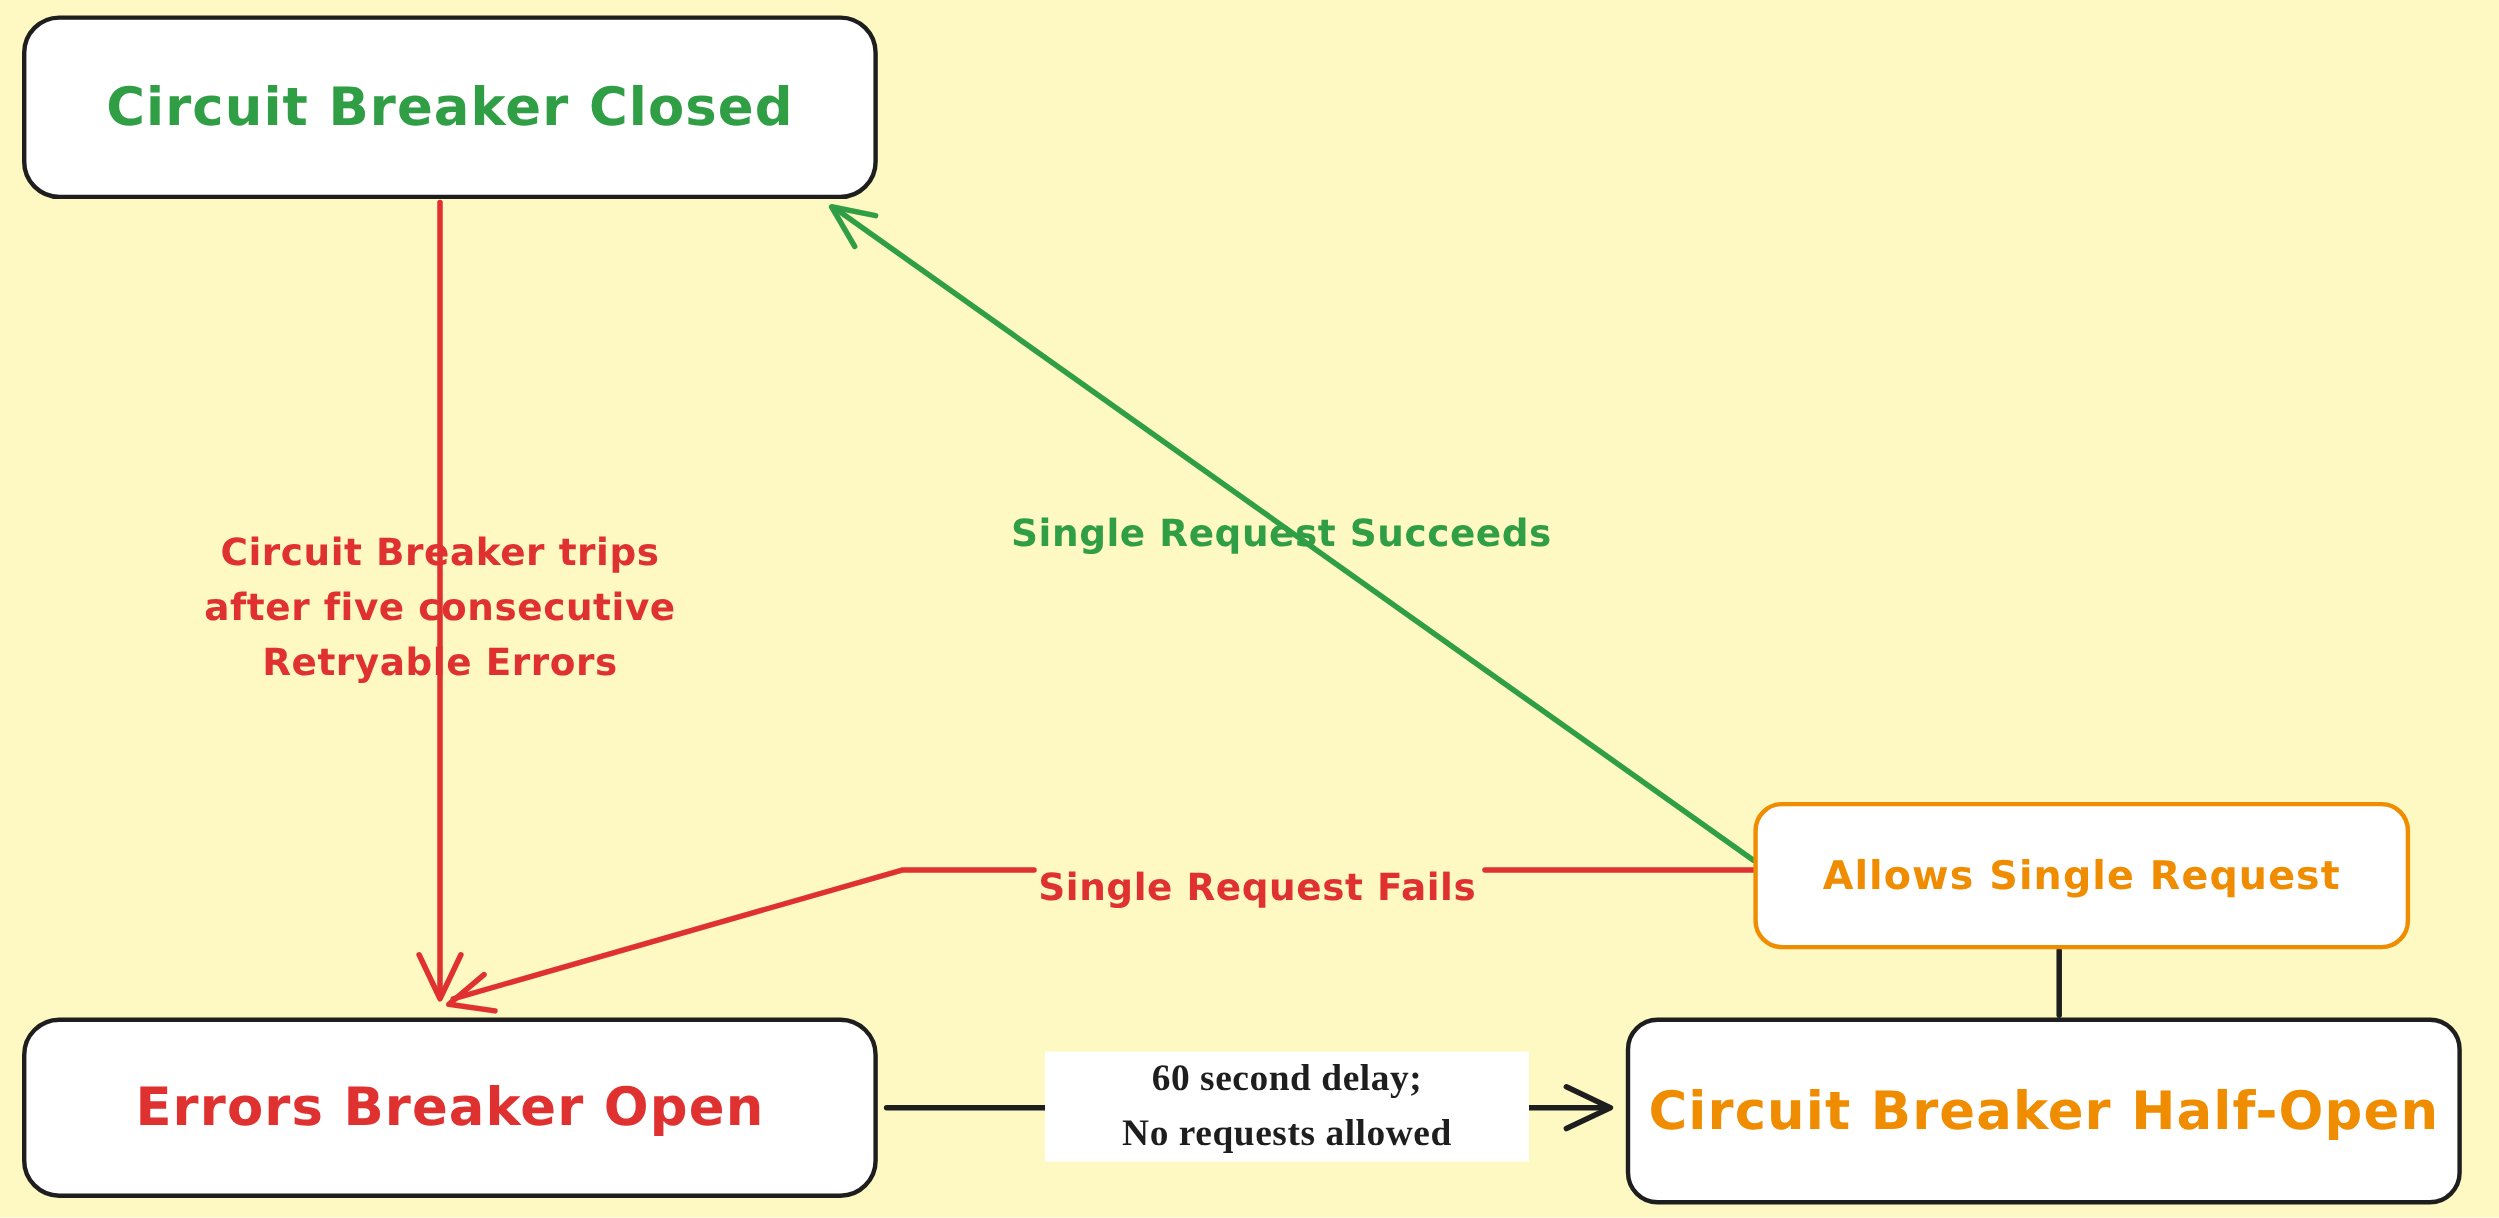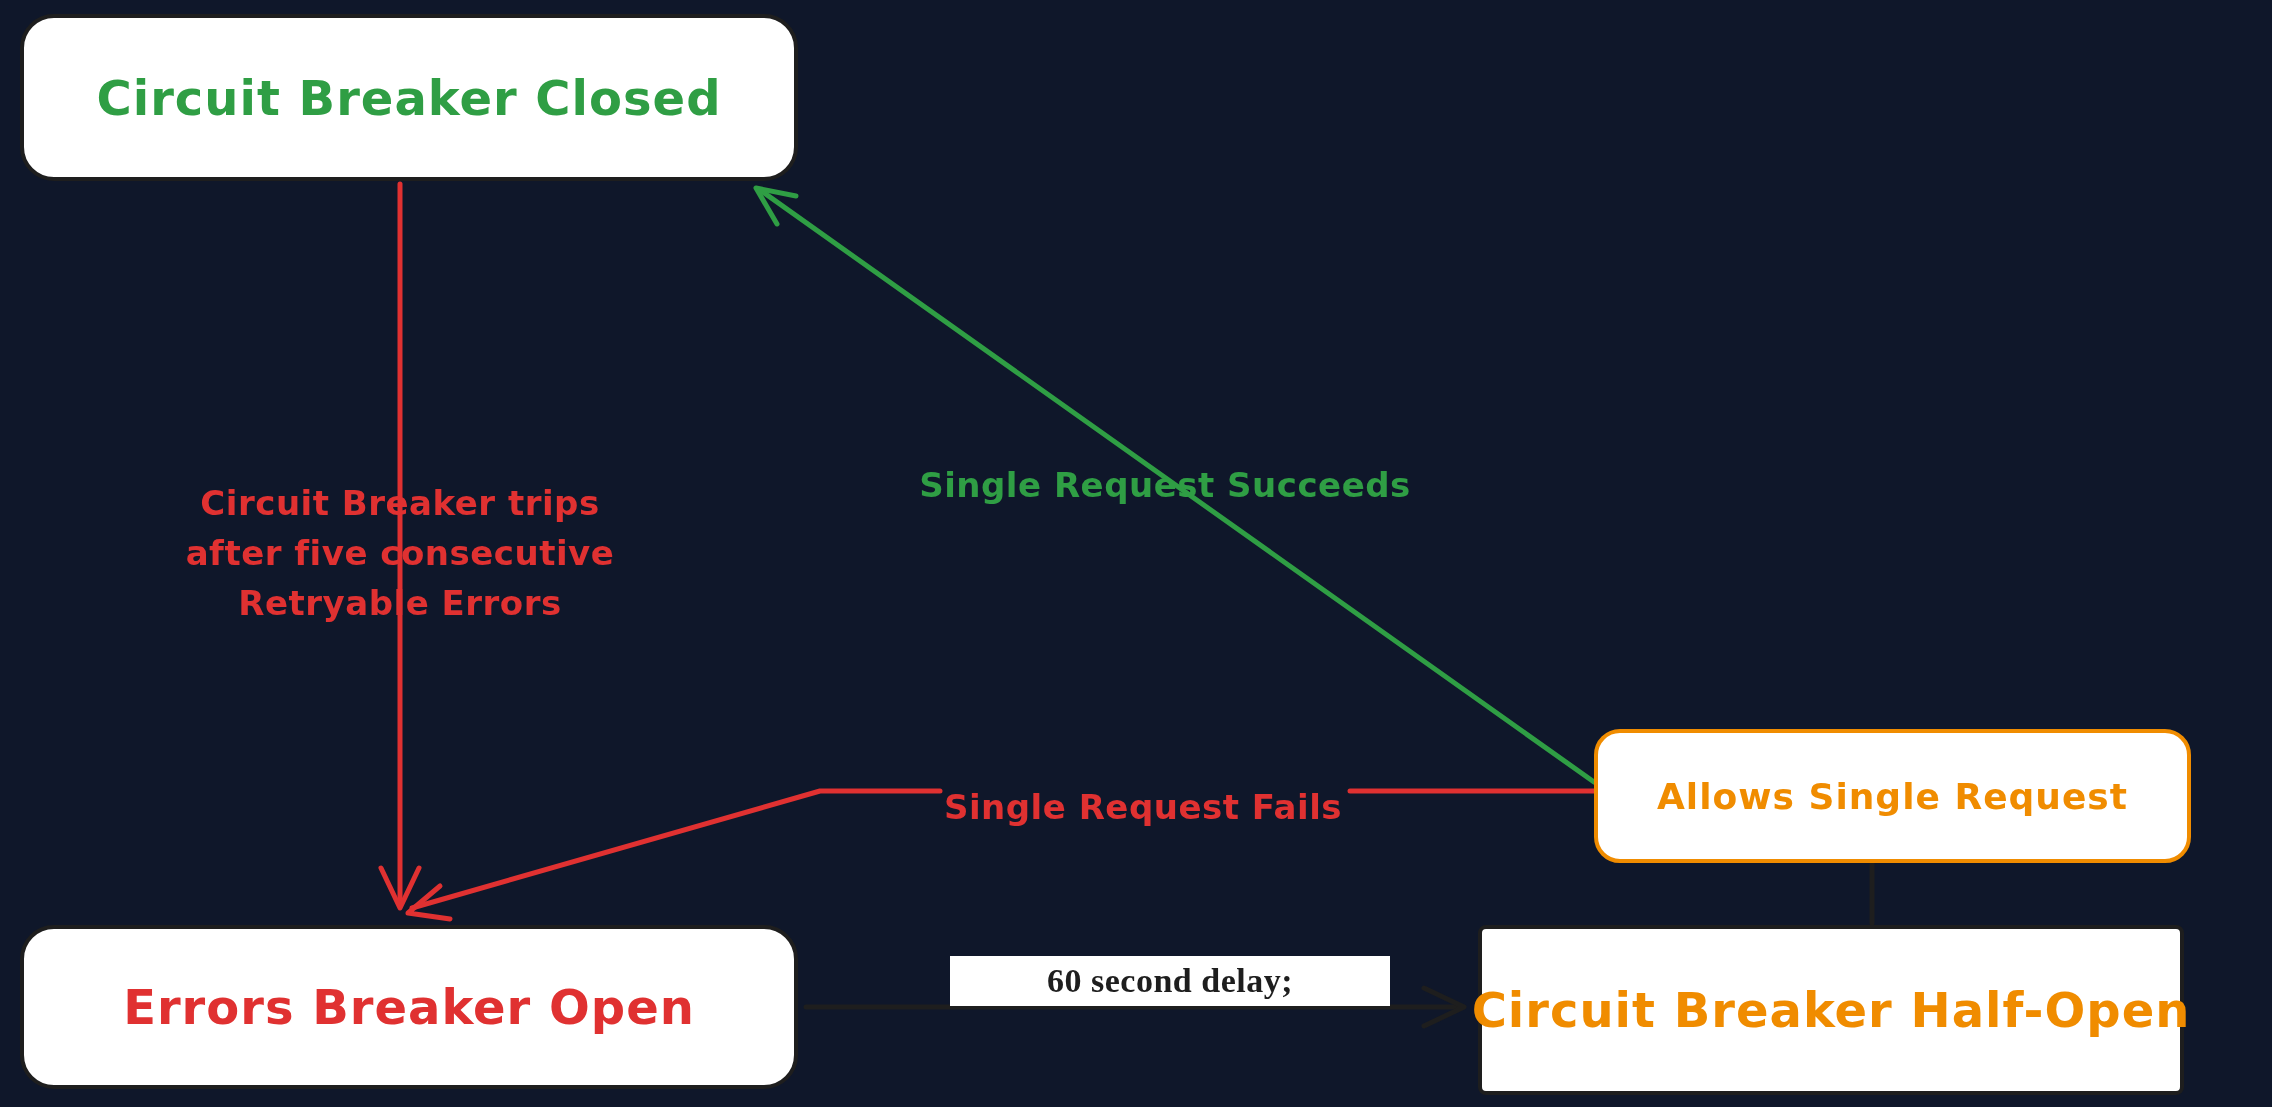--- a/index.html
+++ b/index.html
@@ -5,21 +5,21 @@
   html, body {
     margin: 0;
     padding: 0;
     background: #ffffff;
     font-family: "DejaVu Sans", "Liberation Sans", sans-serif;
   }
   .canvas {
     position: relative;
     width: 2272px;
     height: 1107px;
-    background: #0f172a;
+    background: #fef9c3;
     overflow: hidden;
   }
   svg.edge-layer {
     position: absolute;
     left: 0; top: 0;
     width: 2272px;
     height: 1107px;
     z-index: 1;
   }
   .node {
@@ -34,21 +34,21 @@
     z-index: 2;
   }
   .node .node-label {
     font-size: 48px;
     font-weight: 700;
     letter-spacing: 1px;
     white-space: nowrap;
   }
   .node-closed  { left: 20px;   top: 14px;  width: 778px; height: 167px; }
   .node-open    { left: 20px;   top: 925px; width: 778px; height: 164px; }
-  .node-halfopen{ left: 1478px; top: 925px; width: 706px; height: 170px; border-radius: 8px; }
+  .node-halfopen{ left: 1478px; top: 925px; width: 760px; height: 170px; border-radius: 29px; }
   .node-allows  {
     left: 1594px; top: 729px; width: 597px; height: 134px;
     border: 4px solid #f08c00;
     border-radius: 26px;
   }
   .node-allows .node-label { font-size: 36px; }
   .text-green  { color: #2f9e44; }
   .text-red    { color: #e03131; }
   .text-orange { color: #f08c00; }
   .text-black  { color: #1e1e1e; }
@@ -111,15 +111,16 @@
     <div>after five consecutive</div>
     <div>Retryable Errors</div>
   </div>
 
   <div class="edge-label label-succeeds text-green">Single Request Succeeds</div>
 
   <div class="edge-label label-fails text-red">Single Request Fails</div>
 
   <div class="edge-label label-delay text-black">
     <div>60 second delay;</div>
+    <div>No requests allowed</div>
   </div>
 
 </div>
 
 </body></html>

